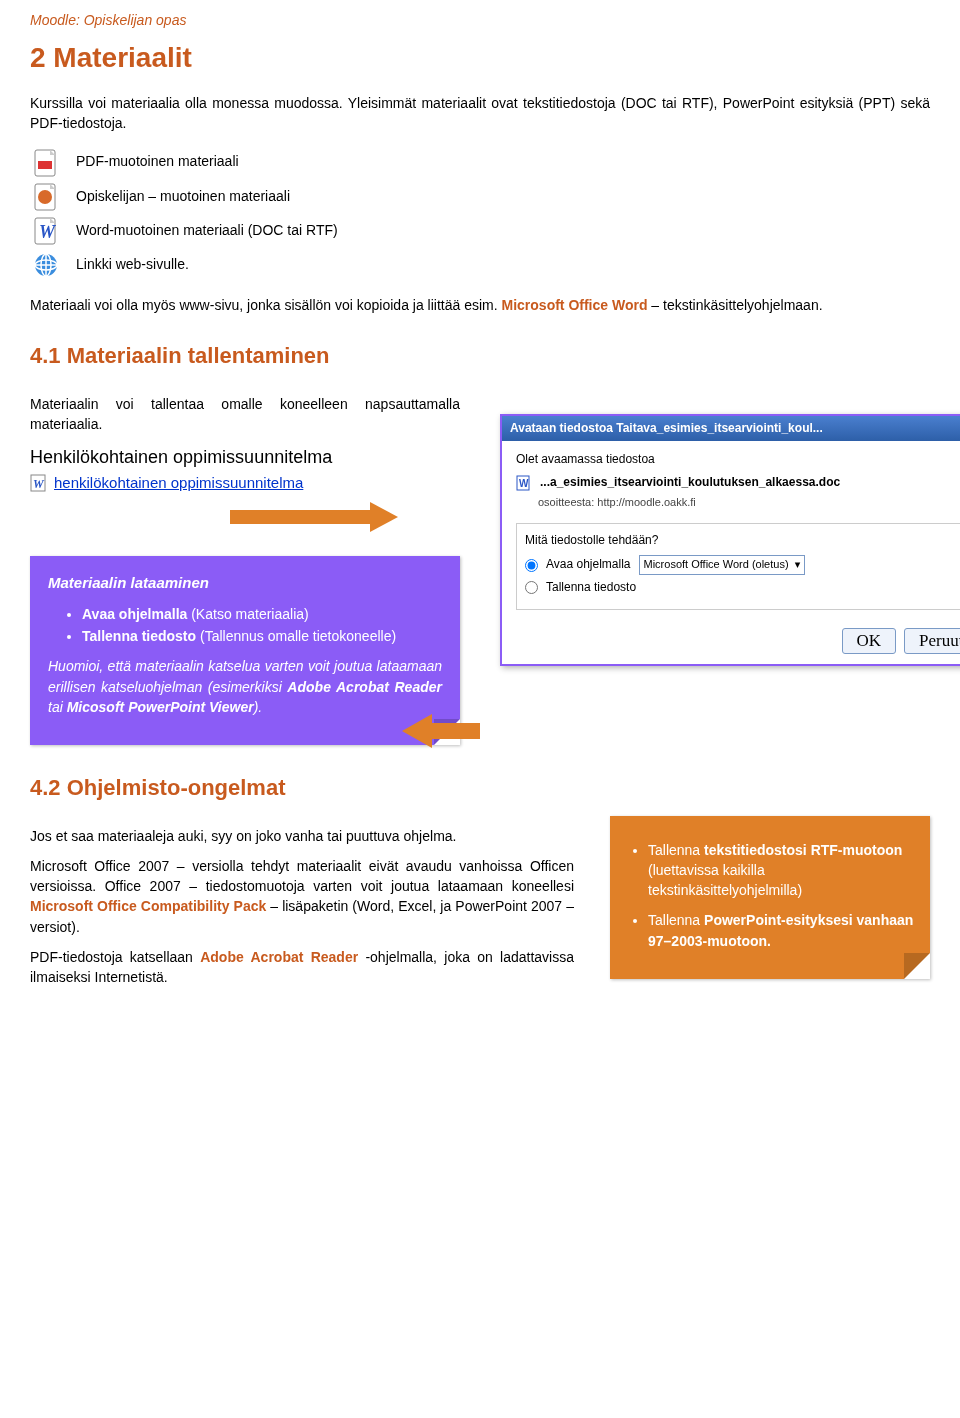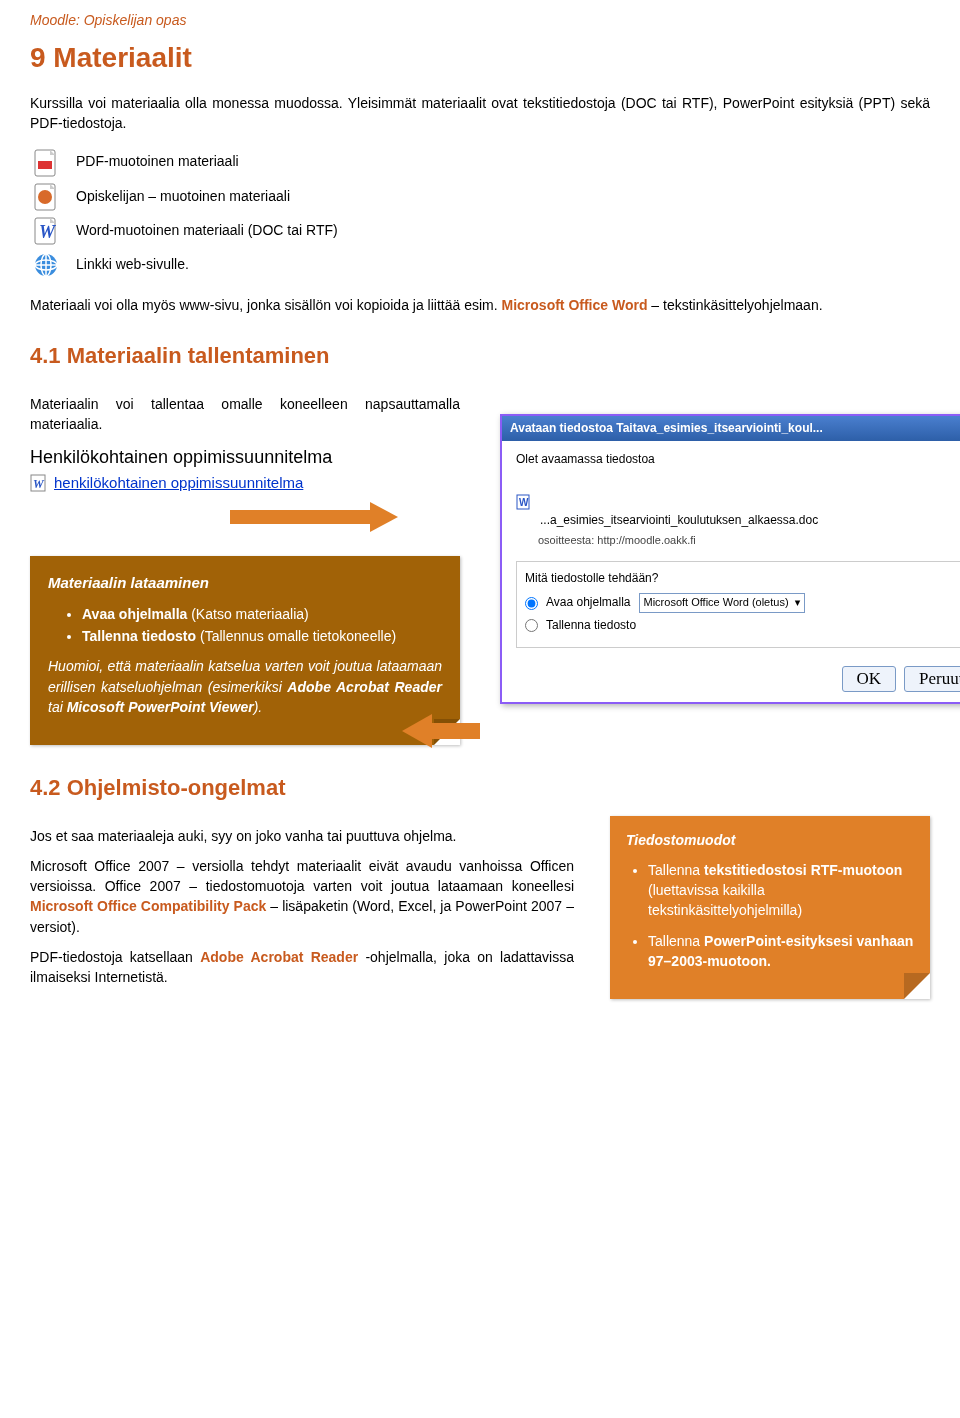--- a/index.html
+++ b/index.html
@@ -25,21 +25,21 @@
   .left-col { flex: 0 0 430px; }
   .right-col { flex: 1; }
   .oppi-box {
     font-family: Arial, sans-serif;
     margin-top:6px;
   }
   .oppi-title { font-size: 18px; color: #000; font-weight:normal;}
   .oppi-link { display:flex; align-items:center; gap:6px; margin-top:2px;}
   .oppi-link a { color: #0033cc; text-decoration: underline; font-size:15px;}
   .tip-box {
-    background: #a16207;
+    background: #8b5cf6;
     color: #fff;
     padding: 16px 18px 18px 18px;
     margin-top: 24px;
     position: relative;
     box-shadow: 1px 1px 3px rgba(0,0,0,0.25);
   }
   .tip-box ul { list-style: disc; padding-left: 34px; margin: 10px 0; }
   .tip-box ul li { margin: 2px 0; color:#fff;}
   .tip-title { font-weight: bold; font-style: italic; font-size: 15px; margin-bottom: 6px; }
   .tip-box .white-b { font-weight: bold; }
@@ -96,21 +96,21 @@
   .side-tip ul { list-style: disc; padding-left: 22px; margin-top:10px;}
   .side-tip ul li { margin-bottom:10px; color:#fff;}
   .arrow-between { position:relative; width:80px; margin-top:90px;}
   .icon-word-small { width:18px; height:18px; display:inline-block;}
 </style>
 </head>
 <body>
 
 <div class="header-title">Moodle: Opiskelijan opas</div>
 
-<h1>9 Materiaalit</h1>
+<h1>2 Materiaalit</h1>
 
 <p>Kurssilla voi materiaalia olla monessa muodossa. Yleisimmät materiaalit ovat tekstitiedostoja (DOC tai RTF), PowerPoint esityksiä (PPT) sekä PDF-tiedostoja.</p>
 
 <div class="icon-list">
   <div class="icon-col">
     <span class="icon">
       <svg viewBox="0 0 32 32" width="32" height="32">
           <rect x="5" y="3" width="20" height="26" rx="2" fill="#fff" stroke="#888"></rect>
           <rect x="8" y="14" width="14" height="8" fill="#d33"></rect>
           <path d="M20 3 L25 8 L20 8 Z" fill="#ccc"></path>
@@ -200,21 +200,21 @@
       <div class="dialog-title">Avataan tiedostoa Taitava_esimies_itsearviointi_koul...</div>
       <div class="dialog-body">
         <div class="label">Olet avaamassa tiedostoa</div>
         <div class="row" style="margin-top:6px;">
           <span style="width:16px;height:16px;">
             <svg viewBox="0 0 16 16" width="16" height="16">
                 <rect x="1" y="1" width="12" height="14" fill="#fff" stroke="#2a56c6"></rect>
                 <text x="3" y="12" font-size="10" fill="#2a56c6" font-weight="bold">W</text>
               </svg>
           </span>
-          <span style="font-weight:normal;margin-top:38px;">...a_esimies_itsearviointi_koulutuksen_alkaessa.doc</span>
+          <span style="font-weight:bold;">...a_esimies_itsearviointi_koulutuksen_alkaessa.doc</span>
         </div>
         <div class="sub">osoitteesta: http://moodle.oakk.fi</div>
 
         <div class="dialog-section">
           <div style="margin-bottom:6px;">Mitä tiedostolle tehdään?</div>
           <div class="radio-row">
             <input type="radio" name="act" checked="" style="">
             <span>Avaa ohjelmalla</span>
             <span class="select-fake">
               <span>Microsoft Office Word (oletus)</span> &nbsp;▾
@@ -240,21 +240,20 @@
   <div class="maintext">
     <p>Jos et saa materiaaleja auki, syy on joko vanha tai puuttuva ohjelma.</p>
     <p>
       <span>Microsoft Office 2007 – versiolla tehdyt materiaalit eivät avaudu vanhoissa Officen versioissa. Office 2007 – tiedostomuotoja varten voit joutua lataamaan koneellesi </span><span class="bold-orange">Microsoft Office Compatibility Pack</span><span> – lisäpaketin (Word, Excel, ja PowerPoint 2007 – versiot).</span>
     </p>
     <p>
       <span>PDF-tiedostoja katsellaan </span><span class="bold-orange">Adobe Acrobat Reader</span><span> -ohjelmalla, joka on ladattavissa ilmaiseksi Internetistä.</span>
     </p>
   </div>
   <div class="side-tip">
-    <div style="font-weight:bold;font-style:italic;">Tiedostomuodot</div>
     <ul>
       <li>
         <span>Tallenna </span><span style="font-weight:bold;">tekstitiedostosi RTF-muotoon</span><span> (luettavissa kaikilla tekstinkäsittelyohjelmilla)</span>
       </li>
       <li>
         <span>Tallenna </span><span style="font-weight:bold;">PowerPoint-esityksesi vanhaan 97–2003-muotoon.</span>
       </li>
     </ul>
     <div class="page-curl"></div>
   </div>

